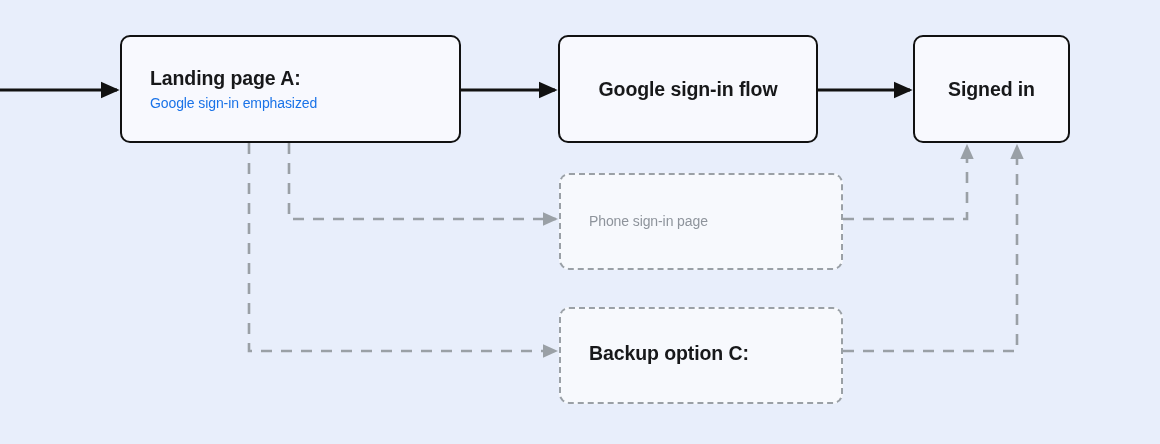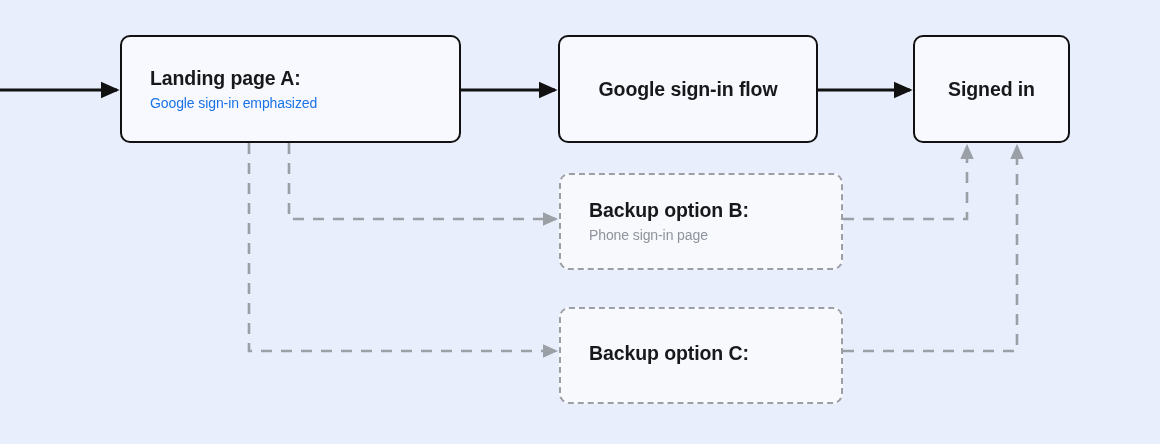--- a/index.html
+++ b/index.html
@@ -109,21 +109,20 @@
 
   <div class="node solid node-center" id="node-google">
     <div class="node-title">Google sign-in flow</div>
   </div>
 
   <div class="node solid node-center" id="node-signedin">
     <div class="node-title">Signed in</div>
   </div>
 
   <div class="node dashed node-pad-left" id="node-backup-b">
-    <div class="node-title">Backup option B:</div>
     <div class="node-sub muted">Phone sign-in page</div>
   </div>
 
   <div class="node dashed node-pad-left" id="node-backup-c">
     <div class="node-title">Backup option C:</div>
   </div>
 
 </div>
 
 </body></html>

